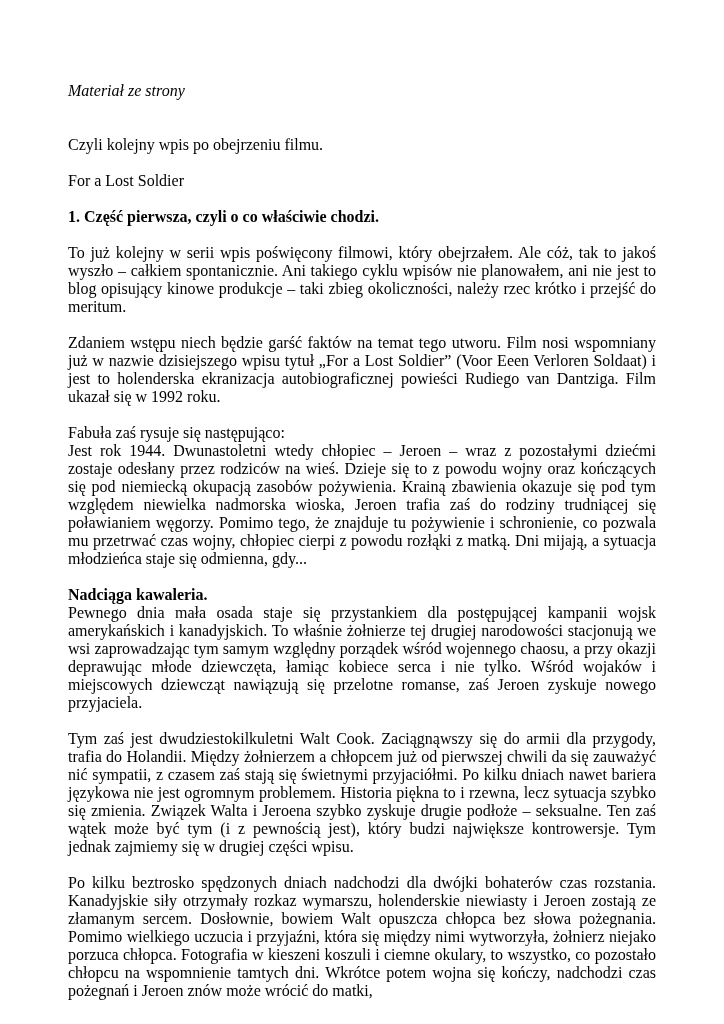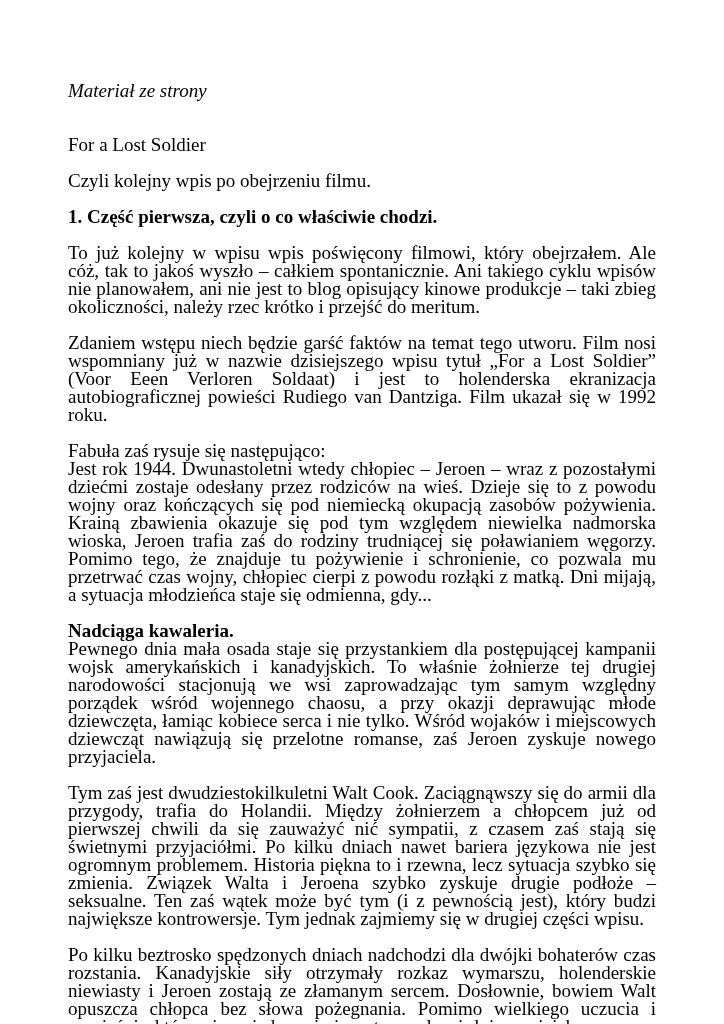--- a/index.html
+++ b/index.html
@@ -21,46 +21,46 @@
     overflow: hidden;
     background: #ffffff;
   }
   .block {
     margin-bottom: 18px;
   }
   .block:first-child {
     margin-bottom: 36px;
   }
   .line {
-    font-size: 19px;
+    font-size: 16px;
     line-height: 18px;
   }
   .italic { font-style: italic; }
   .bold { font-weight: bold; margin-top: 13px; }
   .justify { text-align: justify; }
 </style>
 </head>
 <body>
 
 <div class="page">
   <div>
       <div class="block">
         <div class="line italic">Materiał ze strony</div>
       </div>
       <div class="block">
-        <div class="line normal">For a Lost Soldier</div>
+        <div class="line normal">Czyli kolejny wpis po obejrzeniu filmu.</div>
       </div>
       <div class="block">
-        <div class="line normal">Czyli kolejny wpis po obejrzeniu filmu.</div>
+        <div class="line normal">For a Lost Soldier</div>
       </div>
       <div class="block">
         <div class="line bold">1. Część pierwsza, czyli o co właściwie chodzi.</div>
       </div>
       <div class="block">
-        <div class="line justify">To już kolejny w wpisu wpis poświęcony filmowi, który obejrzałem. Ale cóż, tak to jakoś wyszło – całkiem spontanicznie. Ani takiego cyklu wpisów nie planowałem, ani nie jest to blog opisujący kinowe produkcje – taki zbieg okoliczności, należy rzec krótko i przejść do meritum.</div>
+        <div class="line justify">To już kolejny w serii wpis poświęcony filmowi, który obejrzałem. Ale cóż, tak to jakoś wyszło – całkiem spontanicznie. Ani takiego cyklu wpisów nie planowałem, ani nie jest to blog opisujący kinowe produkcje – taki zbieg okoliczności, należy rzec krótko i przejść do meritum.</div>
       </div>
       <div class="block">
         <div class="line justify">Zdaniem wstępu niech będzie garść faktów na temat tego utworu. Film nosi wspomniany już w nazwie dzisiejszego wpisu tytuł „For a Lost Soldier” (Voor Eeen Verloren Soldaat) i jest to holenderska ekranizacja autobiograficznej powieści Rudiego van Dantziga. Film ukazał się w 1992 roku.</div>
       </div>
       <div class="block">
         <div class="line justify">Fabuła zaś rysuje się następująco:</div>
         <div class="line justify">Jest rok 1944. Dwunastoletni wtedy chłopiec – Jeroen – wraz z pozostałymi dziećmi zostaje odesłany przez rodziców na wieś. Dzieje się to z powodu wojny oraz kończących się pod niemiecką okupacją zasobów pożywienia. Krainą zbawienia okazuje się pod tym względem niewielka nadmorska wioska, Jeroen trafia zaś do rodziny trudniącej się poławianiem węgorzy. Pomimo tego, że znajduje tu pożywienie i schronienie, co pozwala mu przetrwać czas wojny, chłopiec cierpi z powodu rozłąki z matką. Dni mijają, a sytuacja młodzieńca staje się odmienna, gdy...</div>
       </div>
       <div class="block">
         <div class="line bold">Nadciąga kawaleria.</div>

